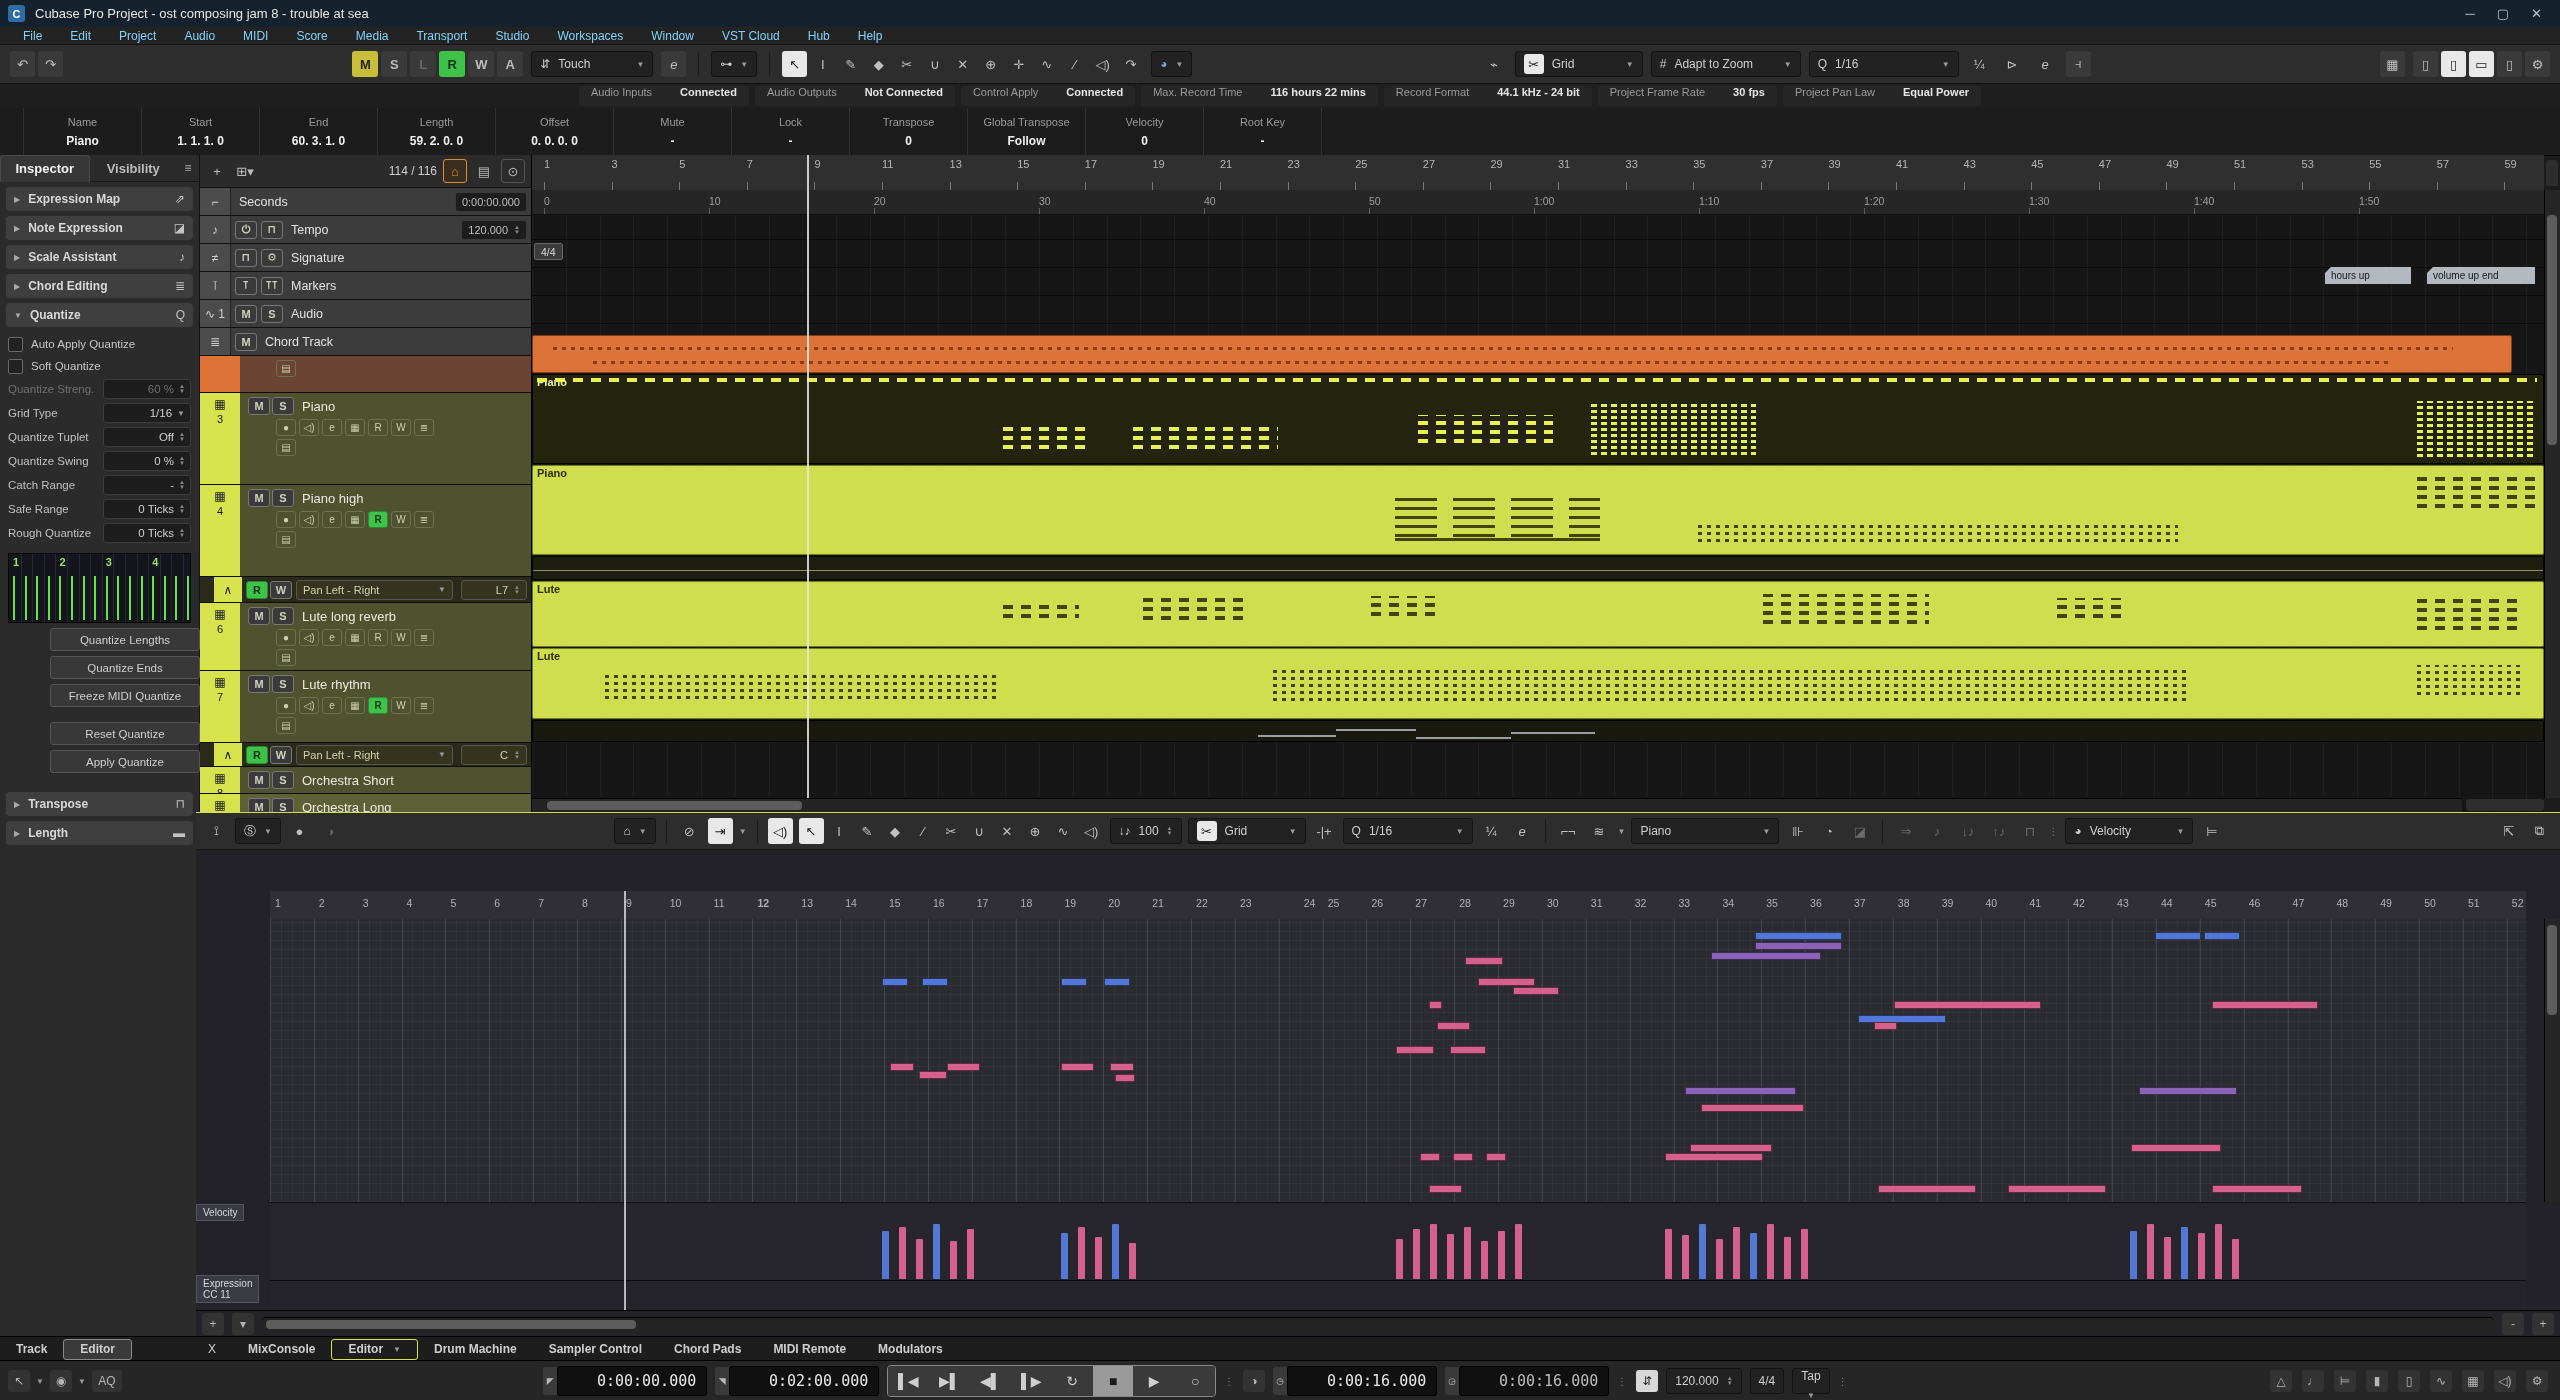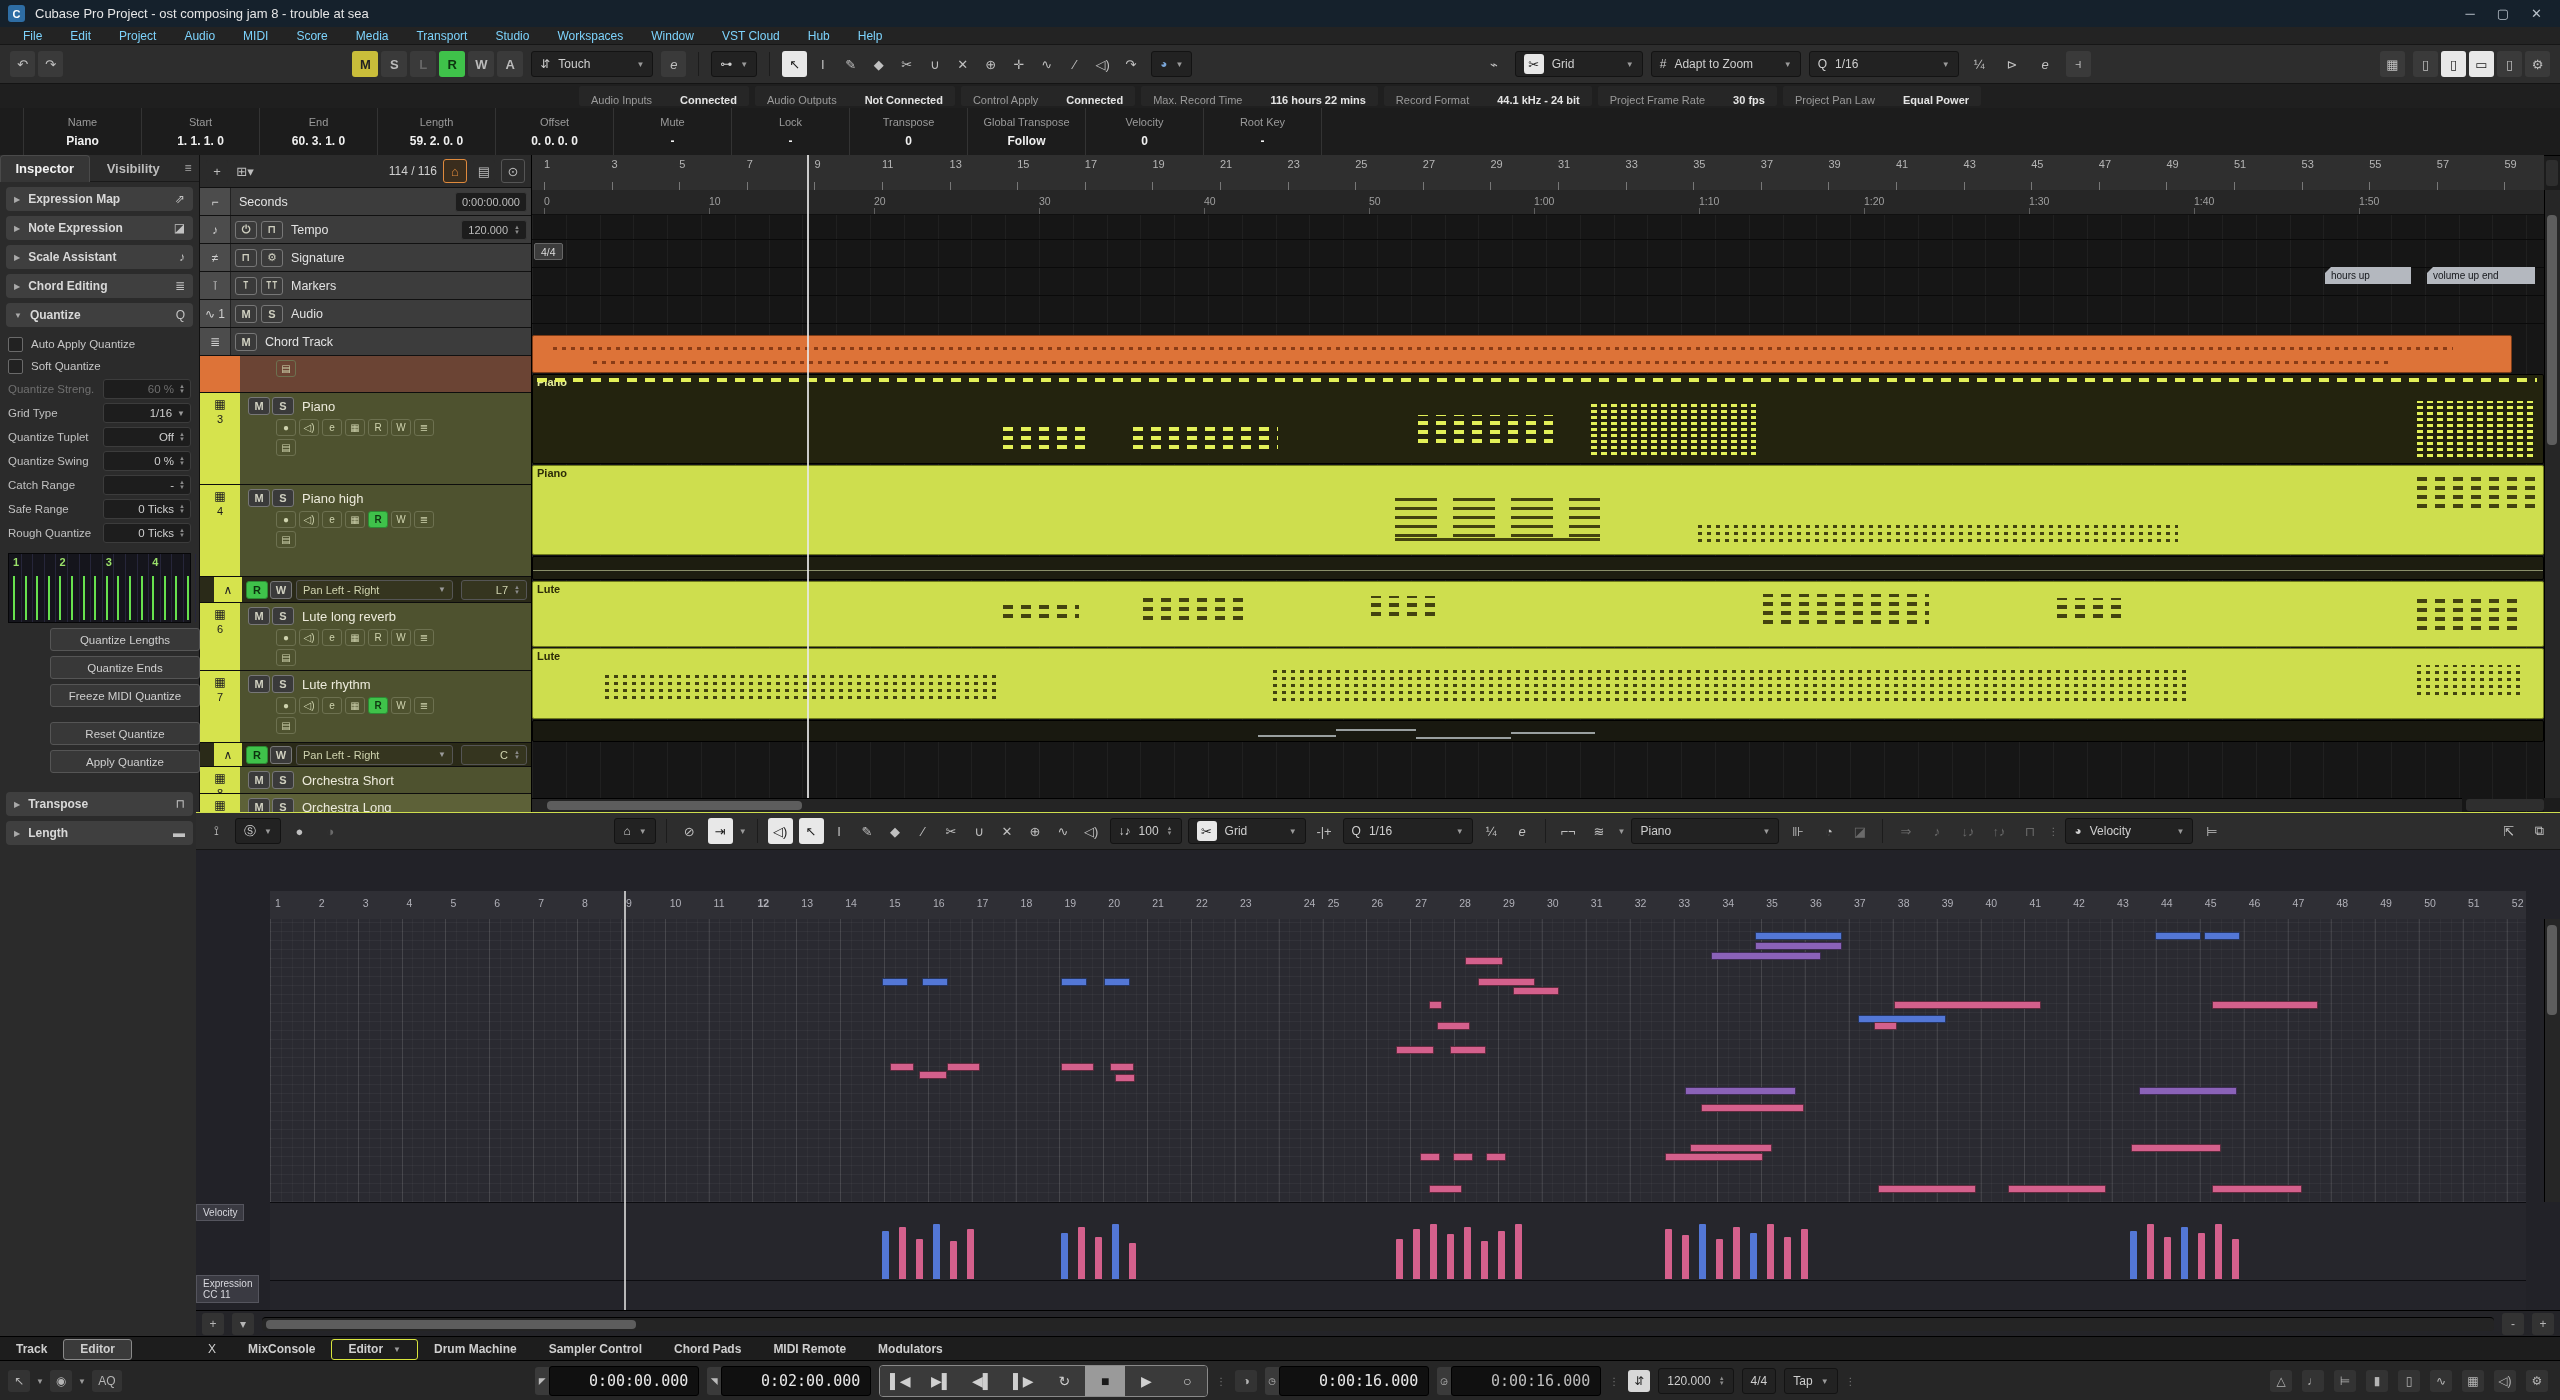--- a/index.html
+++ b/index.html
@@ -20,21 +20,21 @@
   .tbtn{height:26px;min-width:25px;padding:0 4px;border-radius:3px;background:#3a3a3a;color:#c0c0c0;display:flex;align-items:center;justify-content:center;font-size:13px;box-sizing:border-box;}
   .tbtn.flat{background:transparent;}
   .tbtn.on{background:#e8e8e8;color:#1a1a1a;}
   .tbtn.dim{color:#6a6a6a;}
   .state-btn{width:26px;height:26px;border-radius:3px;display:flex;align-items:center;justify-content:center;font-weight:bold;font-size:13px;background:#3a3a3a;color:#bbb;}
   .dd{height:26px;background:#222;border:1px solid #131313;border-radius:3px;display:flex;align-items:center;gap:8px;padding:0 8px;color:#cfcfcf;box-sizing:border-box;}
   .caret{font-size:8px;color:#9a9a9a;}
   .vsep{width:1px;height:24px;background:#1c1c1c;margin:0 4px;}
   
   #statusline{position:absolute;left:0;top:84px;width:2560px;height:24px;background:#1f1f1f;display:flex;align-items:center;justify-content:center;gap:6px;border-bottom:1px solid #141414;}
-  .st-group{display:flex;align-items:flex-end;gap:28px;background:#262626;height:20px;padding:0 12px;border-radius:2px;}
+  .st-group{display:flex;align-items:flex-start;gap:28px;background:#262626;height:20px;padding:0 12px;border-radius:2px;}
   .st-label{color:#9a9a9a;font-size:11px;}
   .st-value{color:#e4e4e4;font-size:11px;font-weight:bold;}
   
   #infoline{position:absolute;left:0;top:108px;width:2560px;height:47px;background:#1c1c1c;display:flex;border-bottom:1px solid #000;}
   .if-col{display:flex;flex-direction:column;align-items:center;justify-content:center;gap:6px;border-right:1px solid #333;padding:0 10px;min-width:118px;box-sizing:border-box;}
   .if-label{color:#9a9a9a;font-size:11px;}
   .if-value{color:#f0f0f0;font-size:12px;font-weight:bold;}
   
   #inspector{position:absolute;left:0;top:155px;width:200px;height:1181px;background:#2b2b2b;border-right:1px solid #111;box-sizing:border-box;}
   #insp-tabs{display:flex;align-items:center;height:26px;border-bottom:1px solid #1a1a1a;}
@@ -1200,21 +1200,21 @@
       <div class="dd" style="height:26px;">
           <span>120.000</span>
           <span class="spin">
             <span>▲</span>
             <span>▼</span>
           </span>
         </div>
       <div class="dd" style="height:26px;">
           <span>4/4</span>
         </div>
-      <div class="dd" style="height:26px;">
+      <div class="dd" style="height:26px;flex-direction:column;">
           <span>Tap</span>
           <span class="caret">▼</span>
         </div>
       <span class="dots3">⋮</span>
     </div>
     <div class="grow"></div>
     <div class="flex" style="gap:10px;padding-right:12px;">
       <div class="small-ic">△</div>
       <div class="small-ic">♩</div>
       <div class="small-ic">⊨</div>

